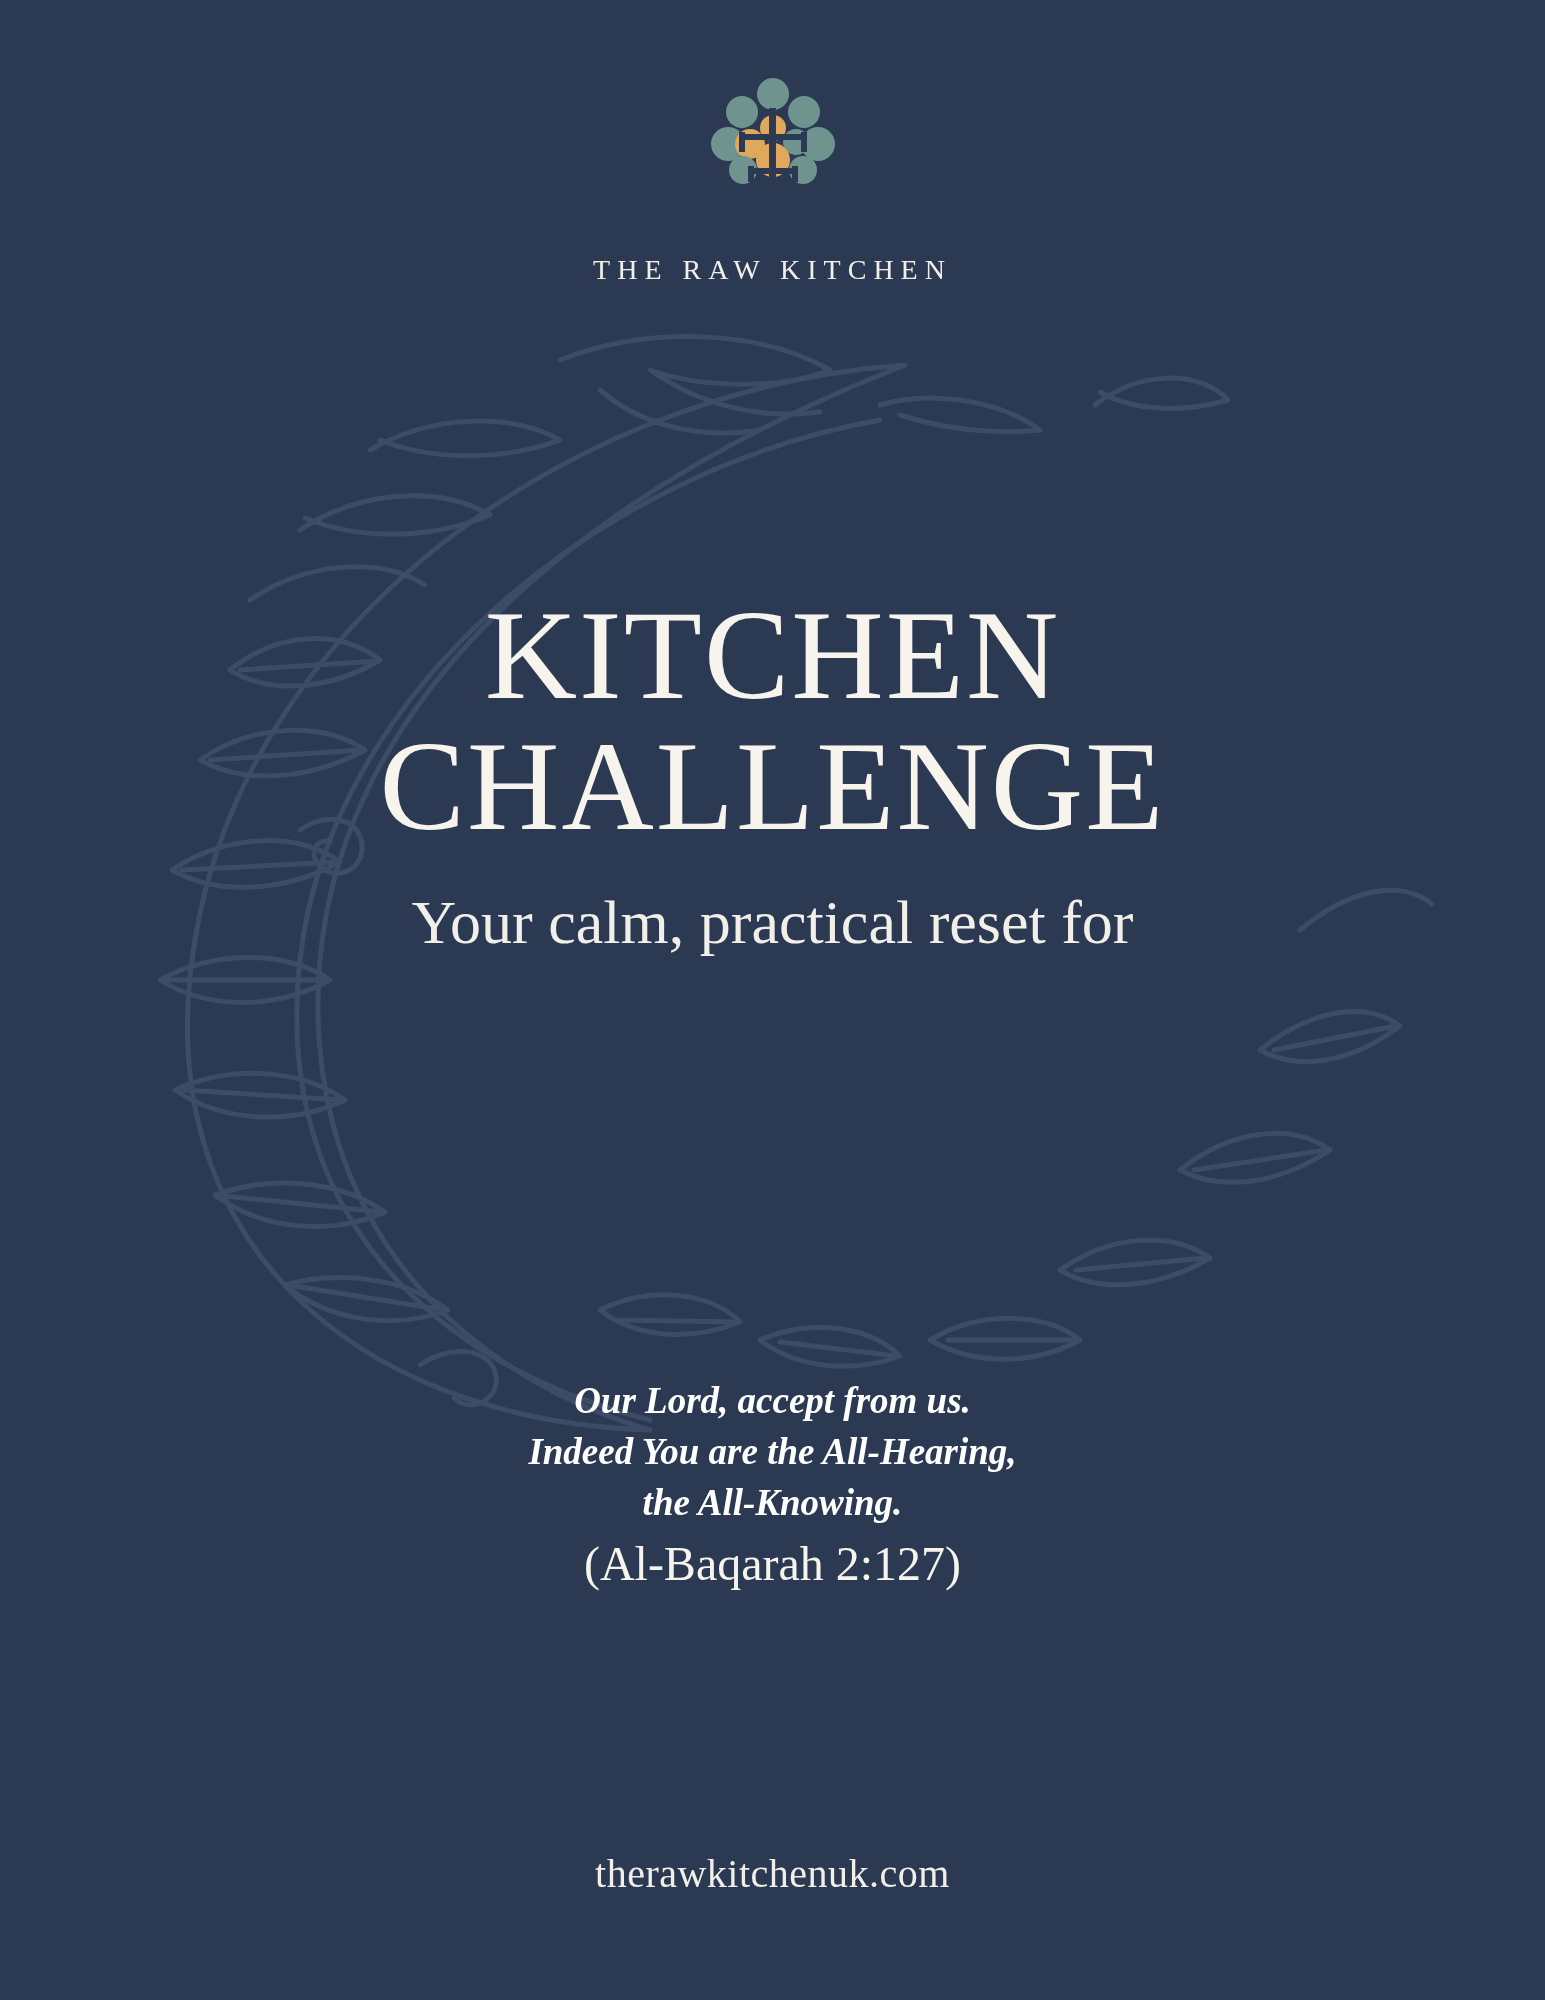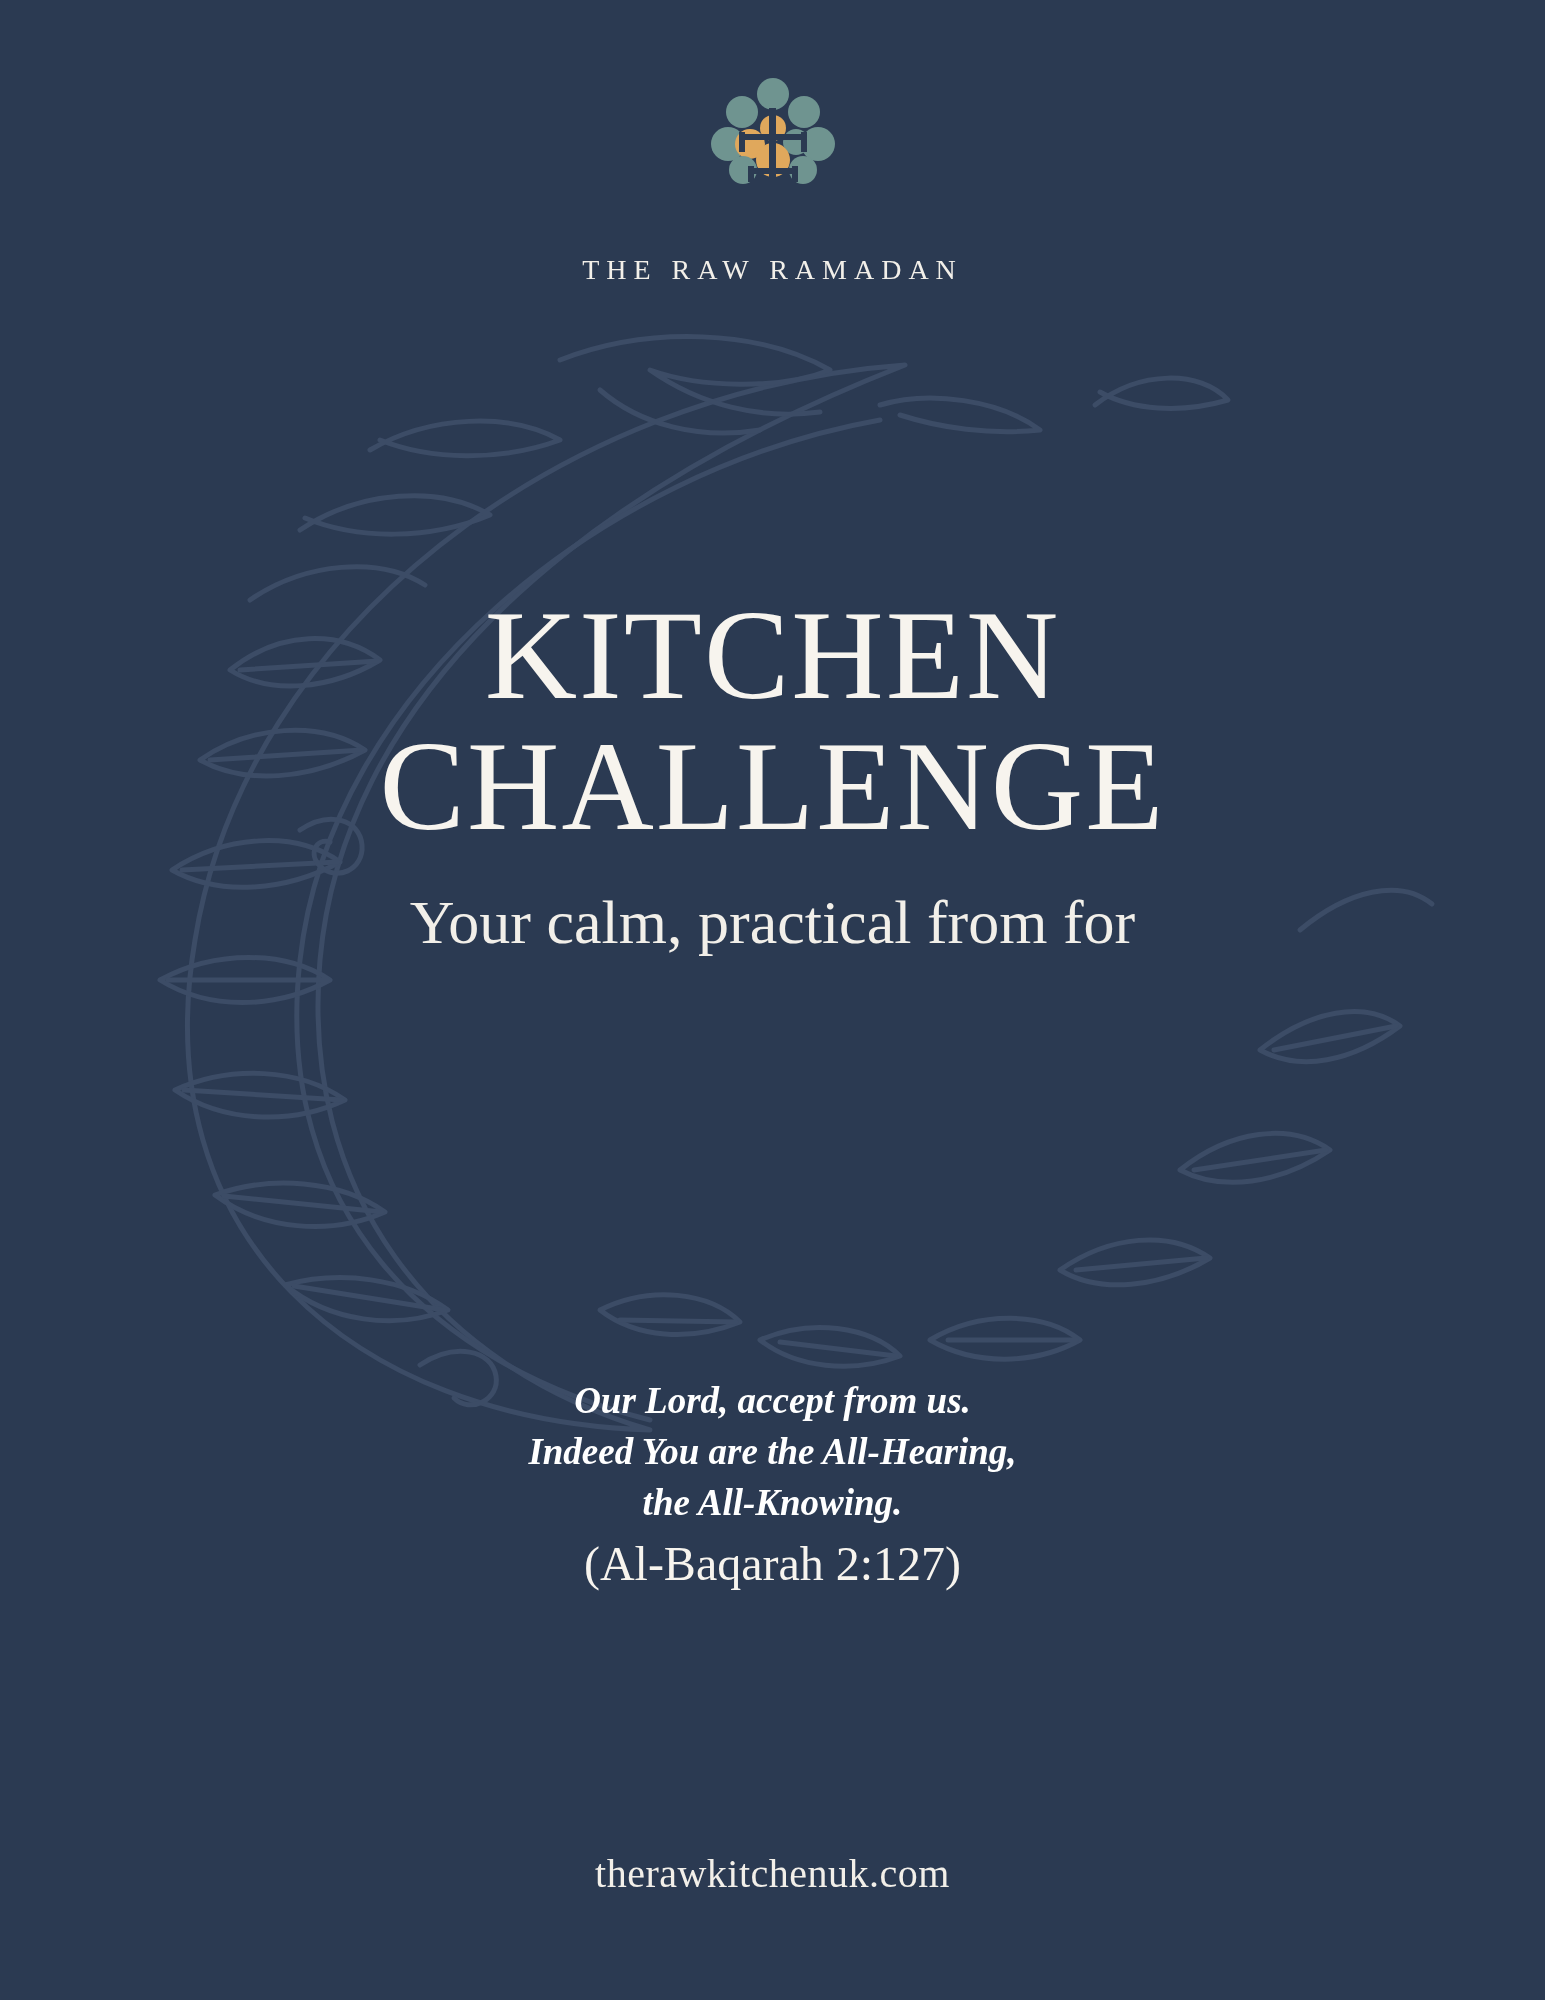--- a/index.html
+++ b/index.html
@@ -188,27 +188,27 @@
       <circle cx="105" cy="98" r="14" fill="#6f9490"></circle>
 
       <rect x="71" y="36" width="7" height="112" fill="#2b3a52"></rect>
       <rect x="44" y="62" width="62" height="6" fill="#2b3a52"></rect>
       <rect x="52" y="96" width="46" height="6" fill="#2b3a52"></rect>
       <rect x="41" y="60" width="6" height="20" fill="#2b3a52"></rect>
       <rect x="103" y="60" width="6" height="20" fill="#2b3a52"></rect>
       <rect x="50" y="94" width="6" height="16" fill="#2b3a52"></rect>
       <rect x="94" y="94" width="6" height="16" fill="#2b3a52"></rect>
     </svg>
-    <div class="brand-name">THE RAW RAMADAN</div>
+    <div class="brand-name">THE RAW KITCHEN</div>
   </div>
 
   <div class="title-block">
     <div class="title-line">KITCHEN</div>
     <div class="title-line">CHALLENGE</div>
-    <div class="subtitle">Your calm, practical from for</div>
+    <div class="subtitle">Your calm, practical reset for</div>
   </div>
 
   <div class="quote-block">
     <div class="quote-text">Our Lord, accept from us.</div>
     <div class="quote-text">Indeed You are the All-Hearing,</div>
     <div class="quote-text">the All-Knowing.</div>
     <div class="quote-ref">(Al-Baqarah 2:127)</div>
   </div>
 
   <div class="footer">

